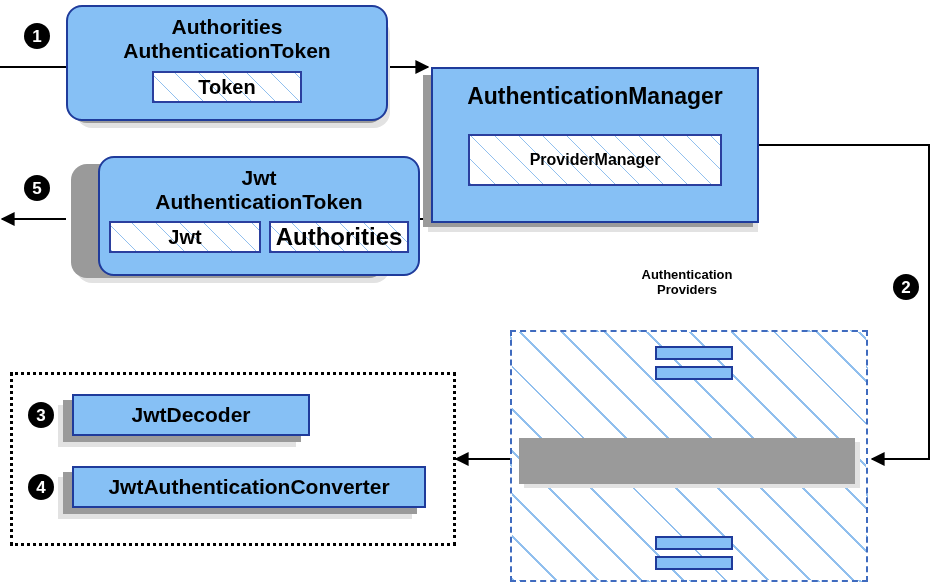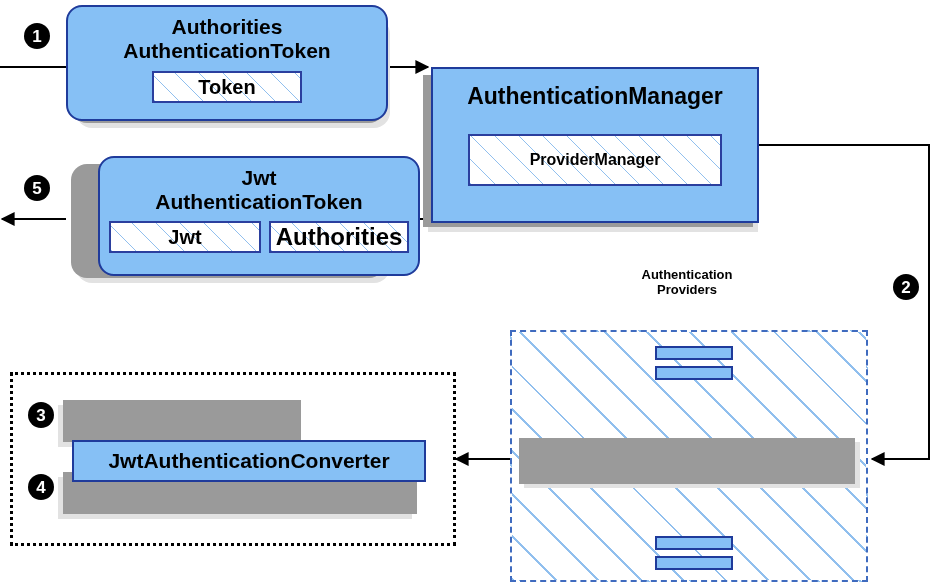--- a/index.html
+++ b/index.html
@@ -190,24 +190,27 @@
       <div class="hatchbox" style="width:140px; height:32px; font-size:24px;">
         <span>Authorities</span>
       </div>
     </div>
   </div>
 
   <div class="abs dotted-region" style="left:10px; top:372px; width:446px; height:174px;"></div>
 
   <div class="abs shadow-light" style="left:58px; top:405px; width:238px; height:42px;"></div>
   <div class="abs shadow-dark" style="left:63px; top:400px; width:238px; height:42px;"></div>
+  <div class="abs bluebox" style="left:72px; top:394px; width:238px; height:42px; justify-content:center;">
+    <span class="box-title" style="font-size:21px;">JwtDecoder</span>
+  </div>
 
   <div class="abs shadow-light" style="left:58px; top:477px; width:354px; height:42px;"></div>
   <div class="abs shadow-dark" style="left:63px; top:472px; width:354px; height:42px;"></div>
-  <div class="abs bluebox" style="left:72px; top:440px; width:354px; height:42px; justify-content:center;">
+  <div class="abs bluebox" style="left:72px; top:466px; width:354px; height:42px; justify-content:center;">
     <span class="box-title" style="font-size:21px;">JwtAuthenticationConverter</span>
   </div>
 
   <div class="abs badge" style="left:24px; top:23px;">
     <span>1</span>
   </div>
   <div class="abs badge" style="left:24px; top:175px;">
     <span>5</span>
   </div>
   <div class="abs badge" style="left:893px; top:274px;">

